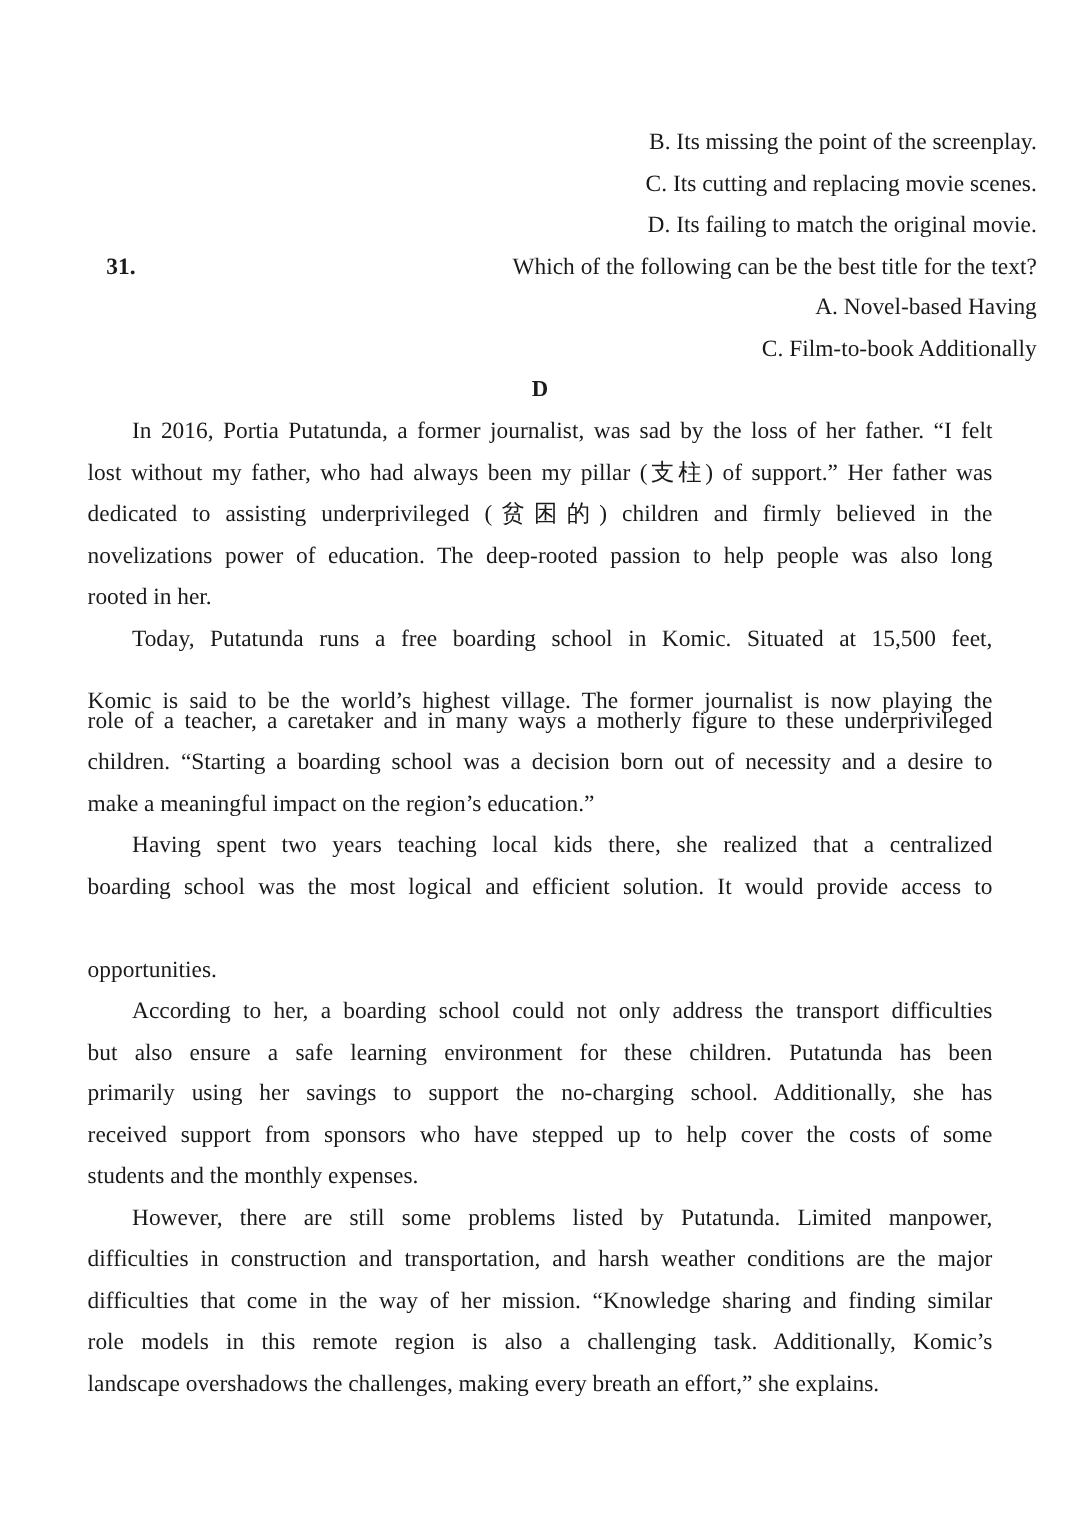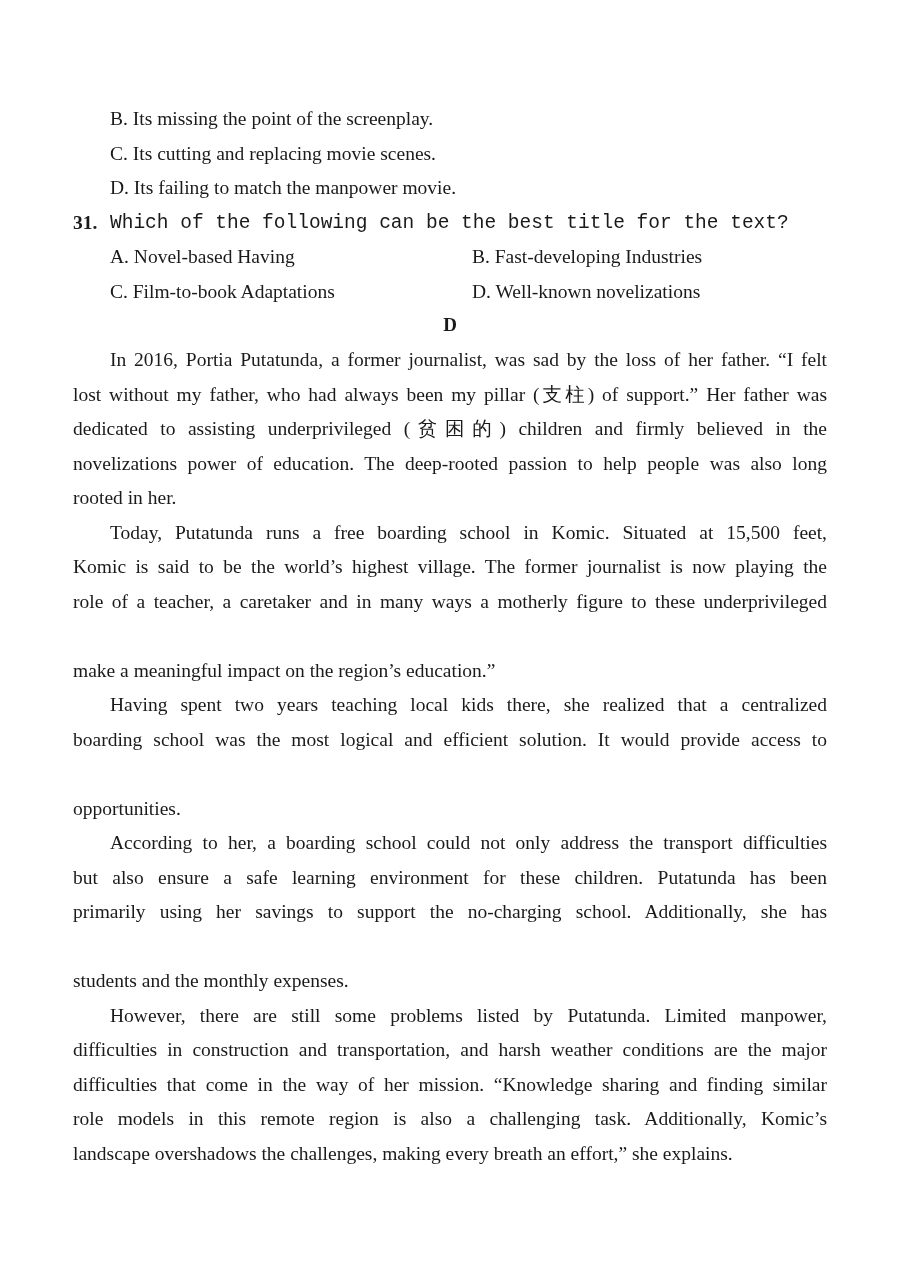--- a/index.html
+++ b/index.html
@@ -4,69 +4,71 @@
 <style>
   html, body { margin: 0; padding: 0; background: #ffffff; }
   body {
     width: 900px; height: 1271px; position: relative; overflow: hidden;
     font-family: "Liberation Serif", "DejaVu Serif", serif;
     color: #1a1a1a;
   }
   .page { position: absolute; left: 0; top: 0; width: 900px; height: 1271px; }
   .line {
     position: absolute; left: 73px; width: 754px;
-    font-size: 19.5px; line-height: 26px; white-space: nowrap;
+    font-size: 19.5px; line-height: 26px; white-space: nowrap; text-align: right;
   }
   .opt { left: 110px; }
   .qnum { left: 73px; font-weight: bold; }
-  .qtext { left: 110px; font-family: Liberation Mono, monospace; }
+  .qtext { left: 110px; }
   .col2 { left: 472px; }
   .heading { left: 0; width: 900px; text-align: center; font-weight: bold; font-size: 19px; }
   .just {
     text-align: justify; text-align-last: justify; white-space: normal; font-family: Liberation Serif, serif;
   }
   .last { text-align: right; text-align-last: left; }
   .indent { padding-left: 37px; box-sizing: border-box; }
 </style>
 </head>
 <body>
 
 <div class="page">
 
   <div class="line opt" style="top:106px">B. Its missing the point of the screenplay.</div>
   <div class="line opt" style="top:141px">C. Its cutting and replacing movie scenes.</div>
-  <div class="line opt" style="top:175px">D. Its failing to match the manpower movie.</div>
+  <div class="line opt" style="top:175px">D. Its failing to match the original movie.</div>
 
   <div class="line qnum" style="top:210px; width:40px">31.</div>
   <div class="line qtext" style="top:210px">Which of the following can be the best title for the text?</div>
   <div class="line opt" style="top:244px">A. Novel-based Having</div>
   <div class="line col2" style="top:244px">B. Fast-developing Industries</div>
-  <div class="line opt" style="top:279px">C. Film-to-book Adaptations</div>
+  <div class="line opt" style="top:279px">C. Film-to-book Additionally</div>
   <div class="line col2" style="top:279px">D. Well-known novelizations</div>
 
   <div class="line heading" style="top:312px">D</div>
 
   <div class="line just indent" style="top:347px">In 2016, Portia Putatunda, a former journalist, was sad by the loss of her father. “I felt</div>
   <div class="line just" style="top:382px">lost without my father, who had always been my pillar (支柱) of support.” Her father was</div>
   <div class="line just" style="top:416px">dedicated to assisting underprivileged (贫困的) children and firmly believed in the</div>
   <div class="line just" style="top:451px">novelizations power of education. The deep-rooted passion to help people was also long</div>
   <div class="line last" style="top:485px">rooted in her.</div>
 
   <div class="line just indent" style="top:520px">Today, Putatunda runs a free boarding school in Komic. Situated at 15,500 feet,</div>
-  <div class="line just" style="top:554px">Komic is said to be the world’s highest village. The former journalist is now playing the</div>
+  <div class="line just" style="top:572px">Komic is said to be the world’s highest village. The former journalist is now playing the</div>
   <div class="line just" style="top:589px">role of a teacher, a caretaker and in many ways a motherly figure to these underprivileged</div>
+  <div class="line just" style="top:623px">children. “Starting a boarding school was a decision born out of necessity and a desire to</div>
   <div class="line last" style="top:658px">make a meaningful impact on the region’s education.”</div>
 
   <div class="line just indent" style="top:692px">Having spent two years teaching local kids there, she realized that a centralized</div>
   <div class="line just" style="top:727px">boarding school was the most logical and efficient solution. It would provide access to</div>
   <div class="line last" style="top:796px">opportunities.</div>
 
   <div class="line just indent" style="top:830px">According to her, a boarding school could not only address the transport difficulties</div>
   <div class="line just" style="top:865px">but also ensure a safe learning environment for these children. Putatunda has been</div>
   <div class="line just" style="top:899px">primarily using her savings to support the no-charging school. Additionally, she has</div>
+  <div class="line just" style="top:934px">received support from sponsors who have stepped up to help cover the costs of some</div>
   <div class="line last" style="top:968px">students and the monthly expenses.</div>
 
   <div class="line just indent" style="top:1003px">However, there are still some problems listed by Putatunda. Limited manpower,</div>
   <div class="line just" style="top:1037px">difficulties in construction and transportation, and harsh weather conditions are the major</div>
   <div class="line just" style="top:1072px">difficulties that come in the way of her mission. “Knowledge sharing and finding similar</div>
   <div class="line just" style="top:1106px">role models in this remote region is also a challenging task. Additionally, Komic’s</div>
   <div class="line last" style="top:1141px">landscape overshadows the challenges, making every breath an effort,” she explains.</div>
 
 </div>
 

